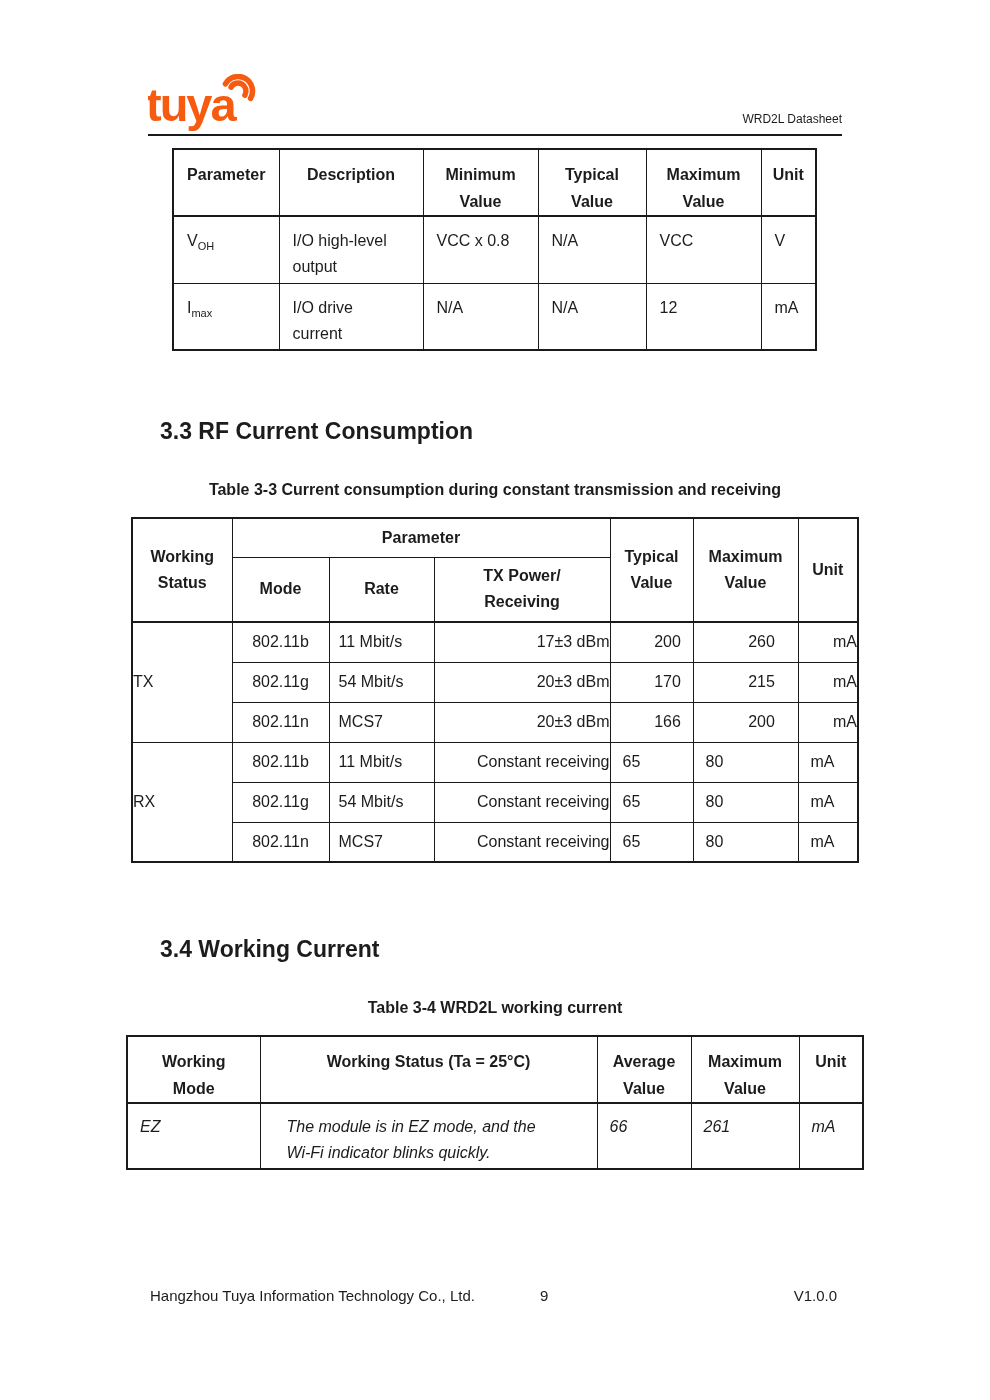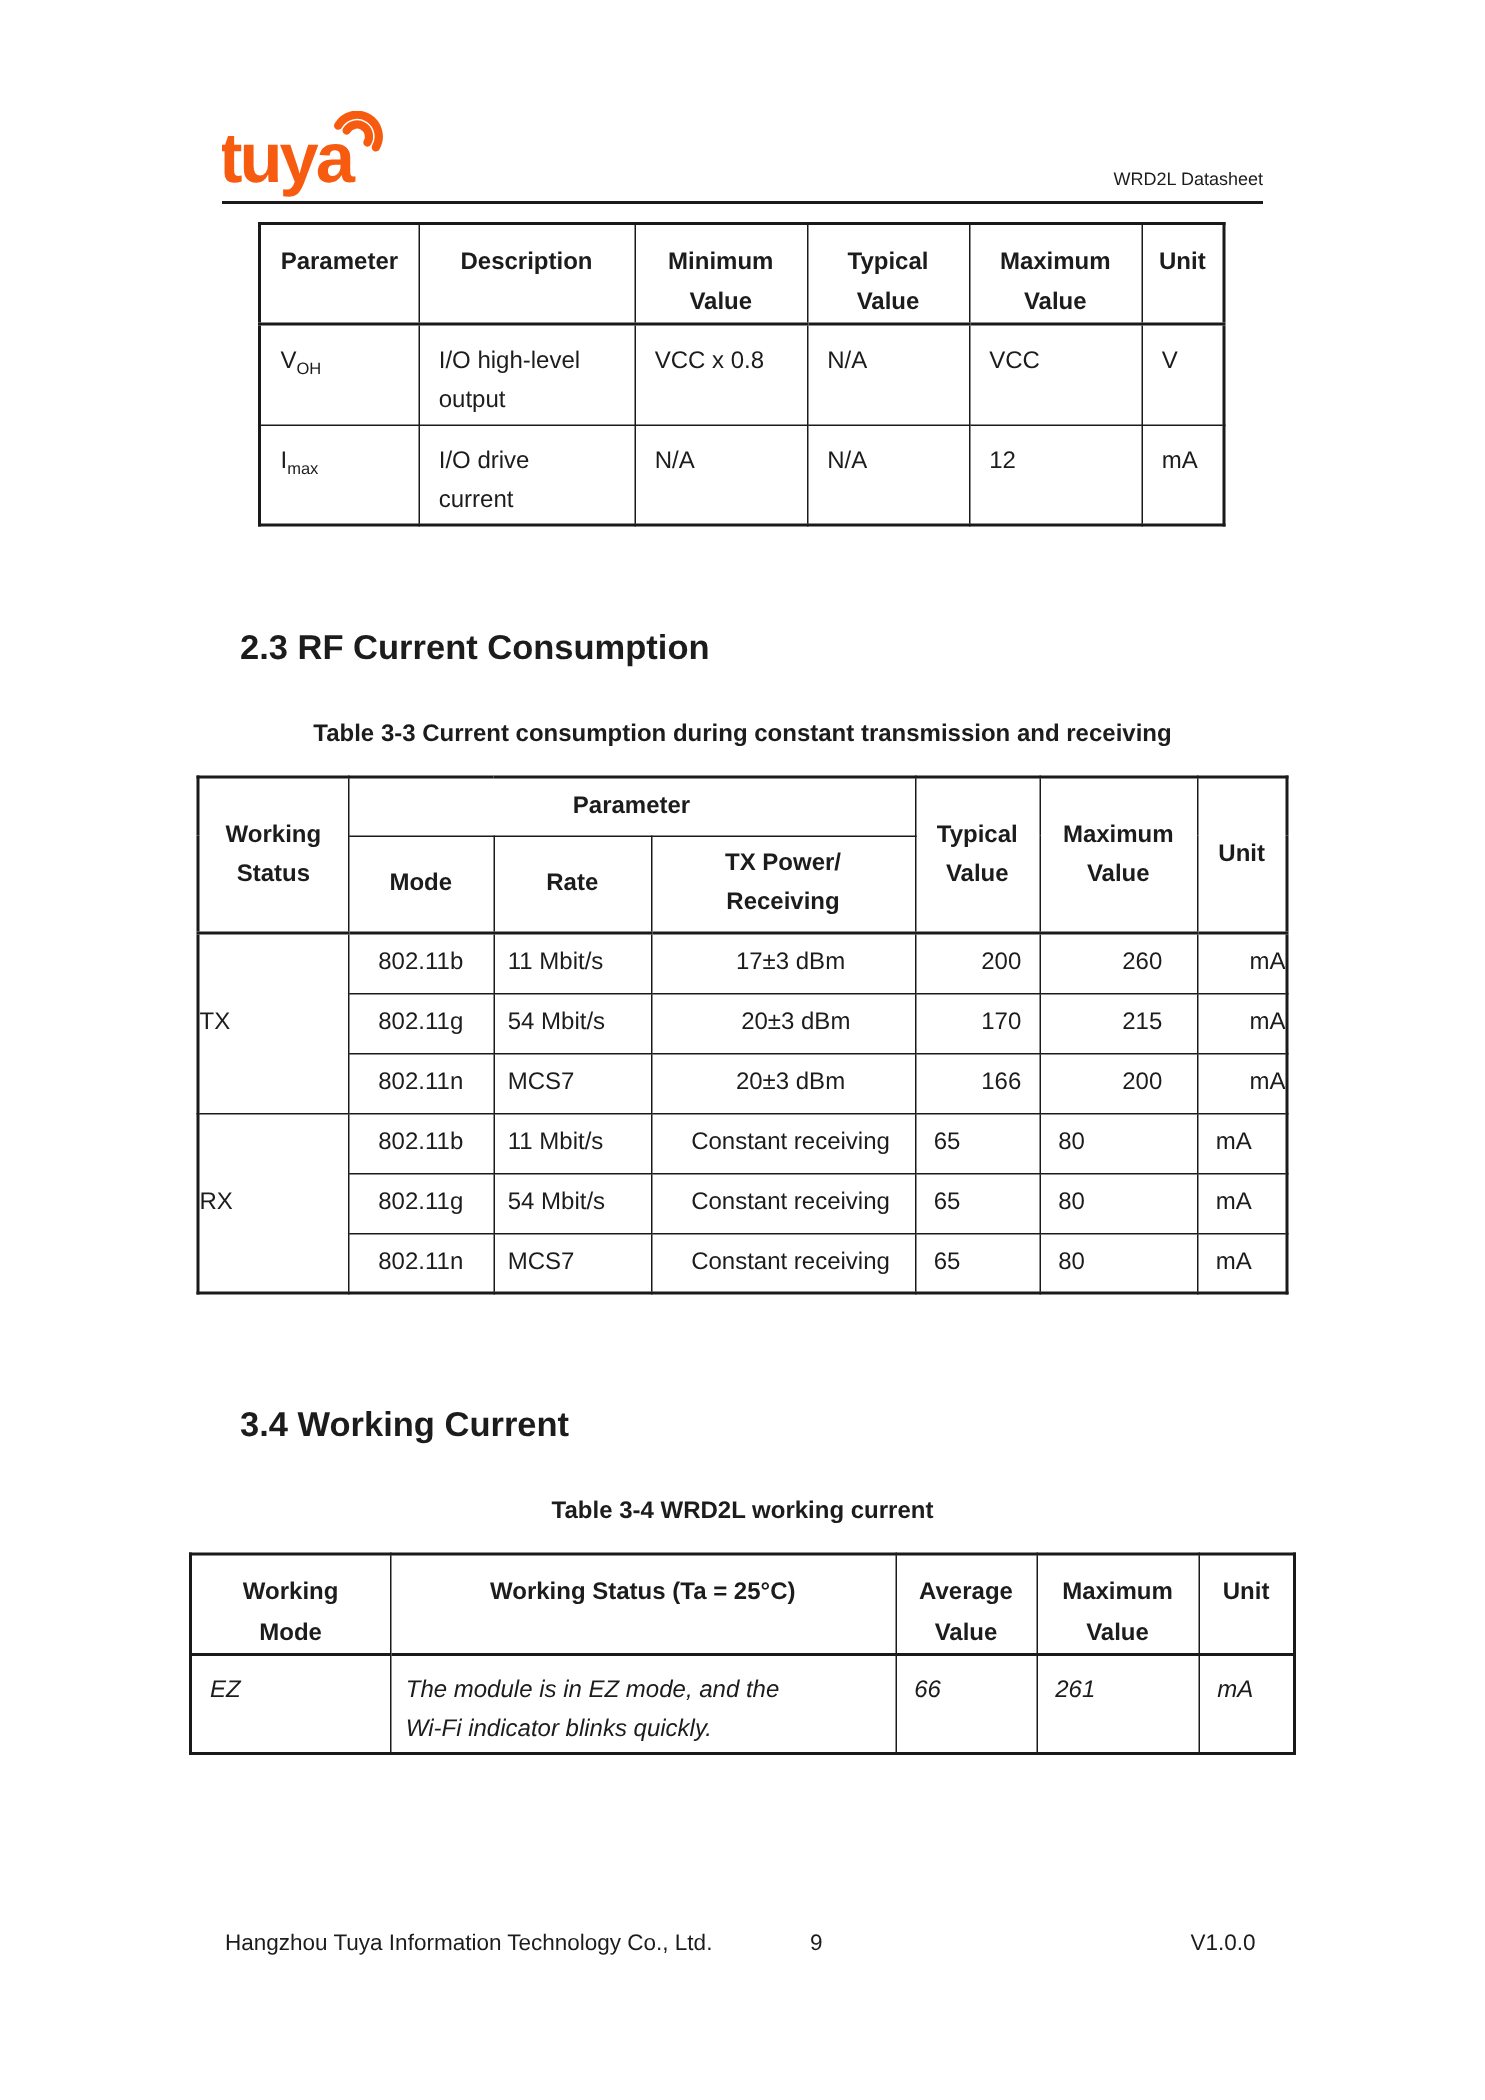--- a/index.html
+++ b/index.html
@@ -40,32 +40,32 @@
   
   .t2{left:131px;top:517px;width:726px;}
   .t2 thead tr.h1{height:39px;}
   .t2 thead tr.h2{height:65px;}
   .t2 th{vertical-align:middle;line-height:26px;}
   .t2 tbody tr{height:40px;}
   .t2 td{vertical-align:middle;}
   .t2 .c-status{text-align:left;}
   .t2 .c-mode{text-align:center;}
   .t2 .c-rate{text-align:left;padding-left:9px;}
-  .t2 .c-power{text-align:center;padding-left:10px;}
+  .t2 .c-power{text-align:right;padding-left:10px;}
   .t2 tr.tx .c-typ,.t2 tr.tx .c-max{text-align:center;padding-left:32px;}
   .t2 tr.tx .c-unit{text-align:right;padding-right:0;}
   .t2 tr.rx .c-typ,.t2 tr.rx .c-max{text-align:left;padding-left:12px;}
   .t2 tr.rx .c-unit{text-align:left;padding-left:12px;}
   
   .t3{left:126px;top:1035px;width:736px;}
   .t3 thead tr{height:65px;}
   .t3 tbody tr{height:66px;font-style:italic;}
   .t3 th{vertical-align:top;padding-top:11px;}
   .t3 td{vertical-align:top;padding:10px 8px 0 12px;text-align:left;}
-  .t3 .c-wstatus{padding-left:10px;}
+  .t3 .c-wstatus{padding-left:26px;}
   
   .footer{position:absolute;left:148px;top:1287px;width:694px;height:22px;font-size:15px;}
   .footer-company{position:absolute;left:2px;top:0;}
   .footer-page{position:absolute;left:392px;top:0;}
   .footer-version{position:absolute;right:5px;top:0;}
 </style>
 </head>
 <body>
 
 <div class="page">
@@ -118,21 +118,21 @@
         <td>I/O drive
 current</td>
         <td>N/A</td>
         <td>N/A</td>
         <td>12</td>
         <td>mA</td>
       </tr>
     </tbody>
   </table>
 
-  <h2 class="sec-heading" style="top:417px;">2.3 RF Current Consumption</h2>
+  <h2 class="sec-heading" style="top:417px;">3.3 RF Current Consumption</h2>
   <div class="tbl-caption" style="top:481px;">Table 3-3 Current consumption during constant transmission and receiving</div>
 
   <table class="doc-table t2">
     <colgroup>
       <col style="width:100px">
         <col style="width:97px">
         <col style="width:105px">
       <col style="width:176px">
         <col style="width:83px">
         <col style="width:105px">

